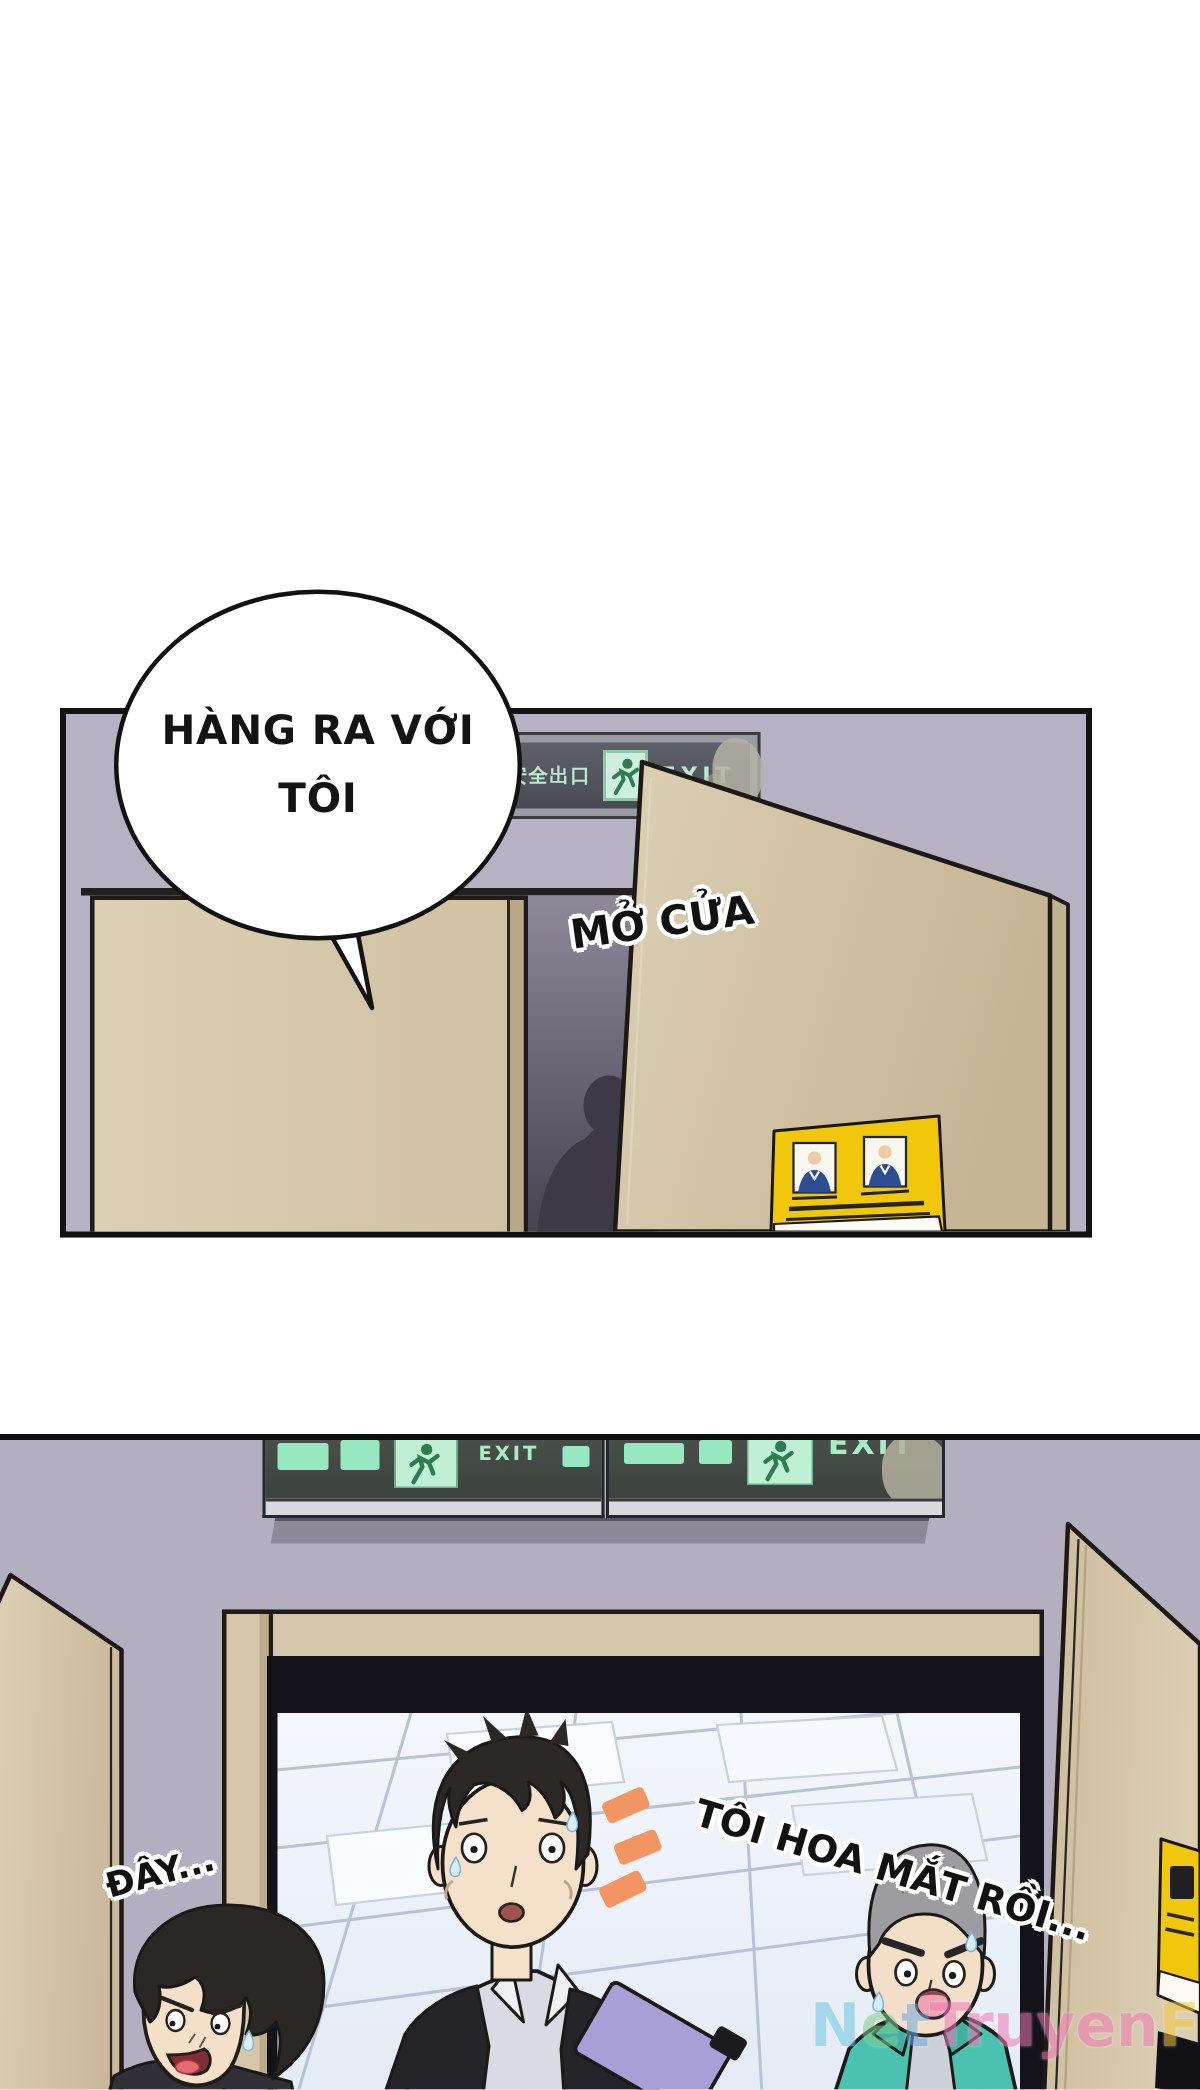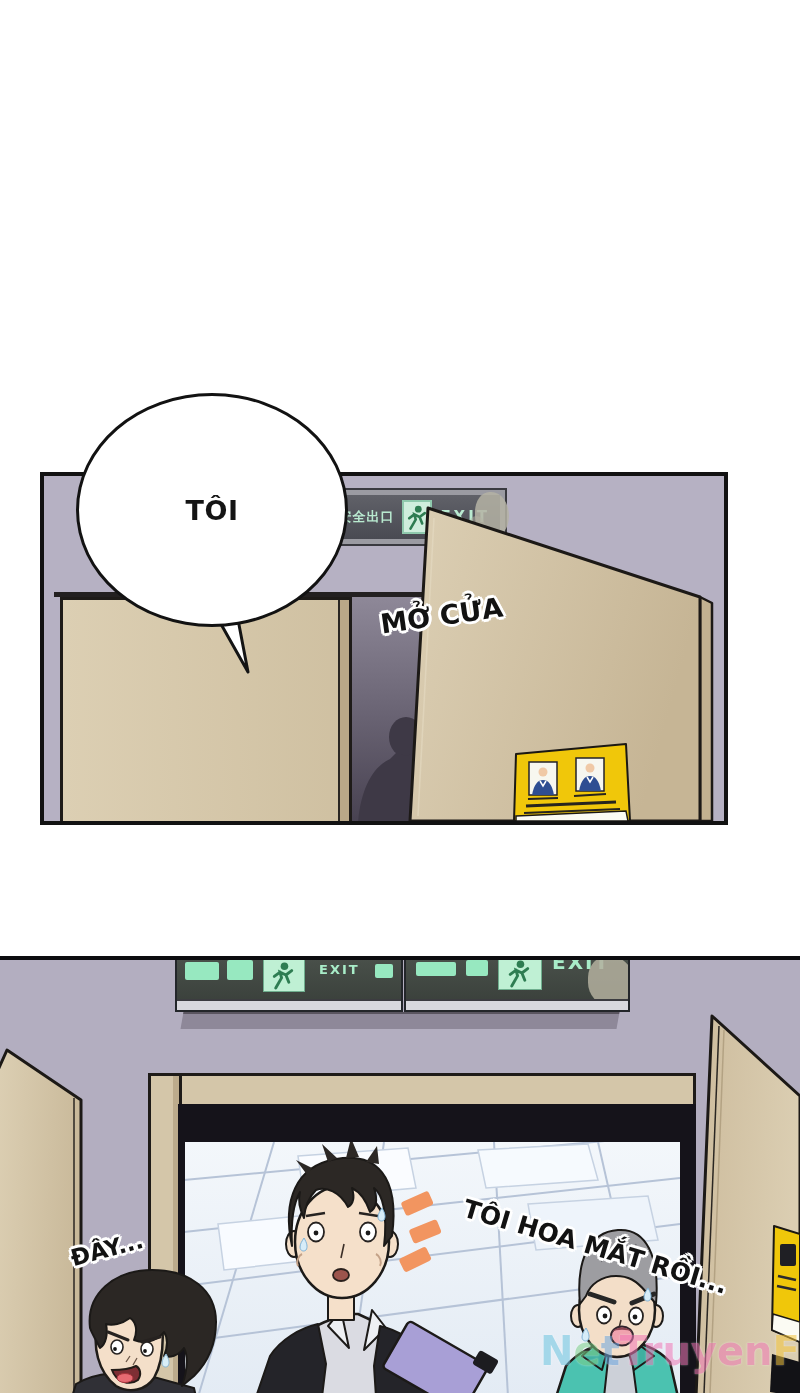--- a/index.html
+++ b/index.html
@@ -150,20 +150,21 @@
   </svg>
 
   <div class="abs sfx" style="left:336px;top:124px;font-size:27px;transform:rotate(-8deg);">MỞ CỬA</div>
 </div>
 
 <svg class="abs tail" width="72" height="100">
   <polygon points="12,14 56,92 40,8" fill="#ffffff" stroke="#141414" stroke-width="3" stroke-linejoin="round"></polygon>
 </svg>
 
 <div class="abs bubble">
+  <div>HÀNG RA VỚI</div>
   <div>TÔI</div>
 </div>
 
 <div id="panel2" class="panel">
 
   <div class="abs signshadow"></div>
 
   <div class="p2sign" style="left:175px;width:228px;">
     <div class="gblob" style="left:8px;top:4px;width:34px;height:18px;"></div>
     <div class="gblob" style="left:50px;top:2px;width:26px;height:20px;"></div>

